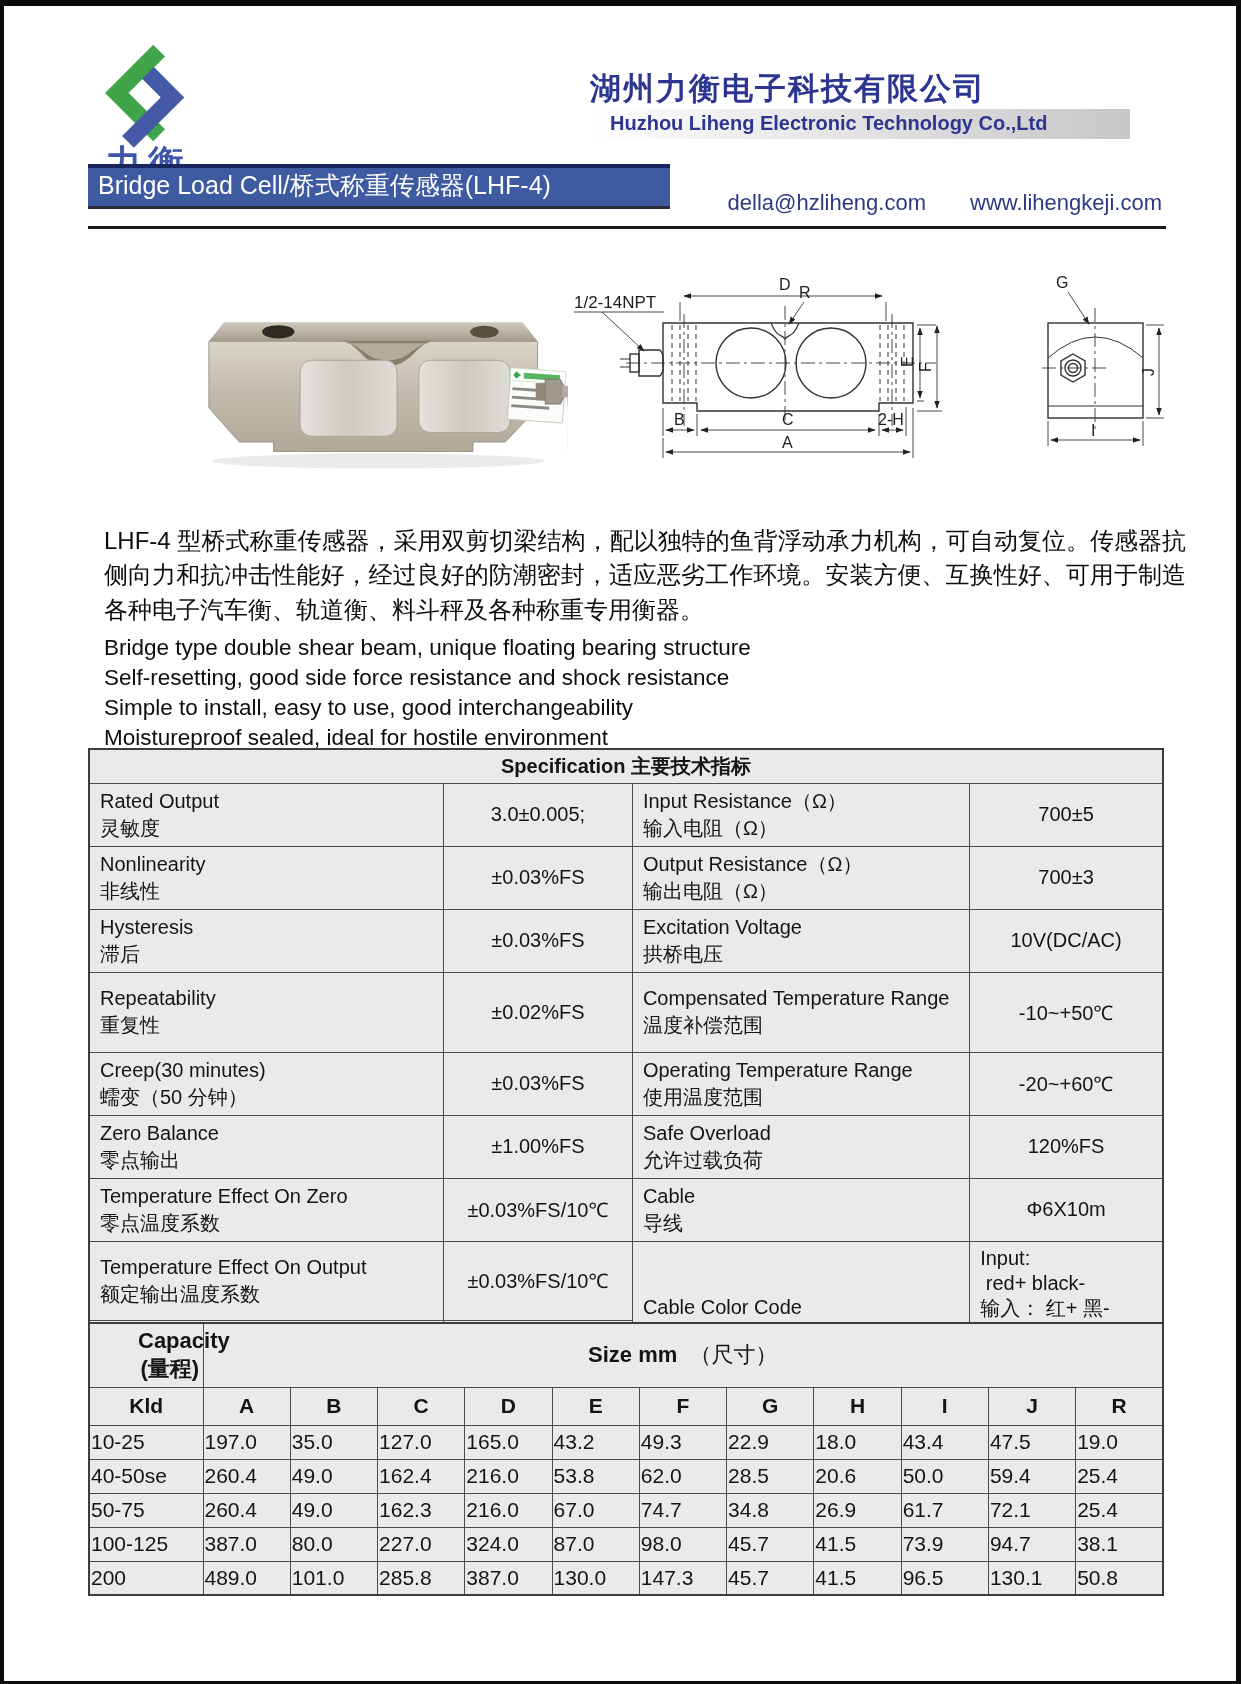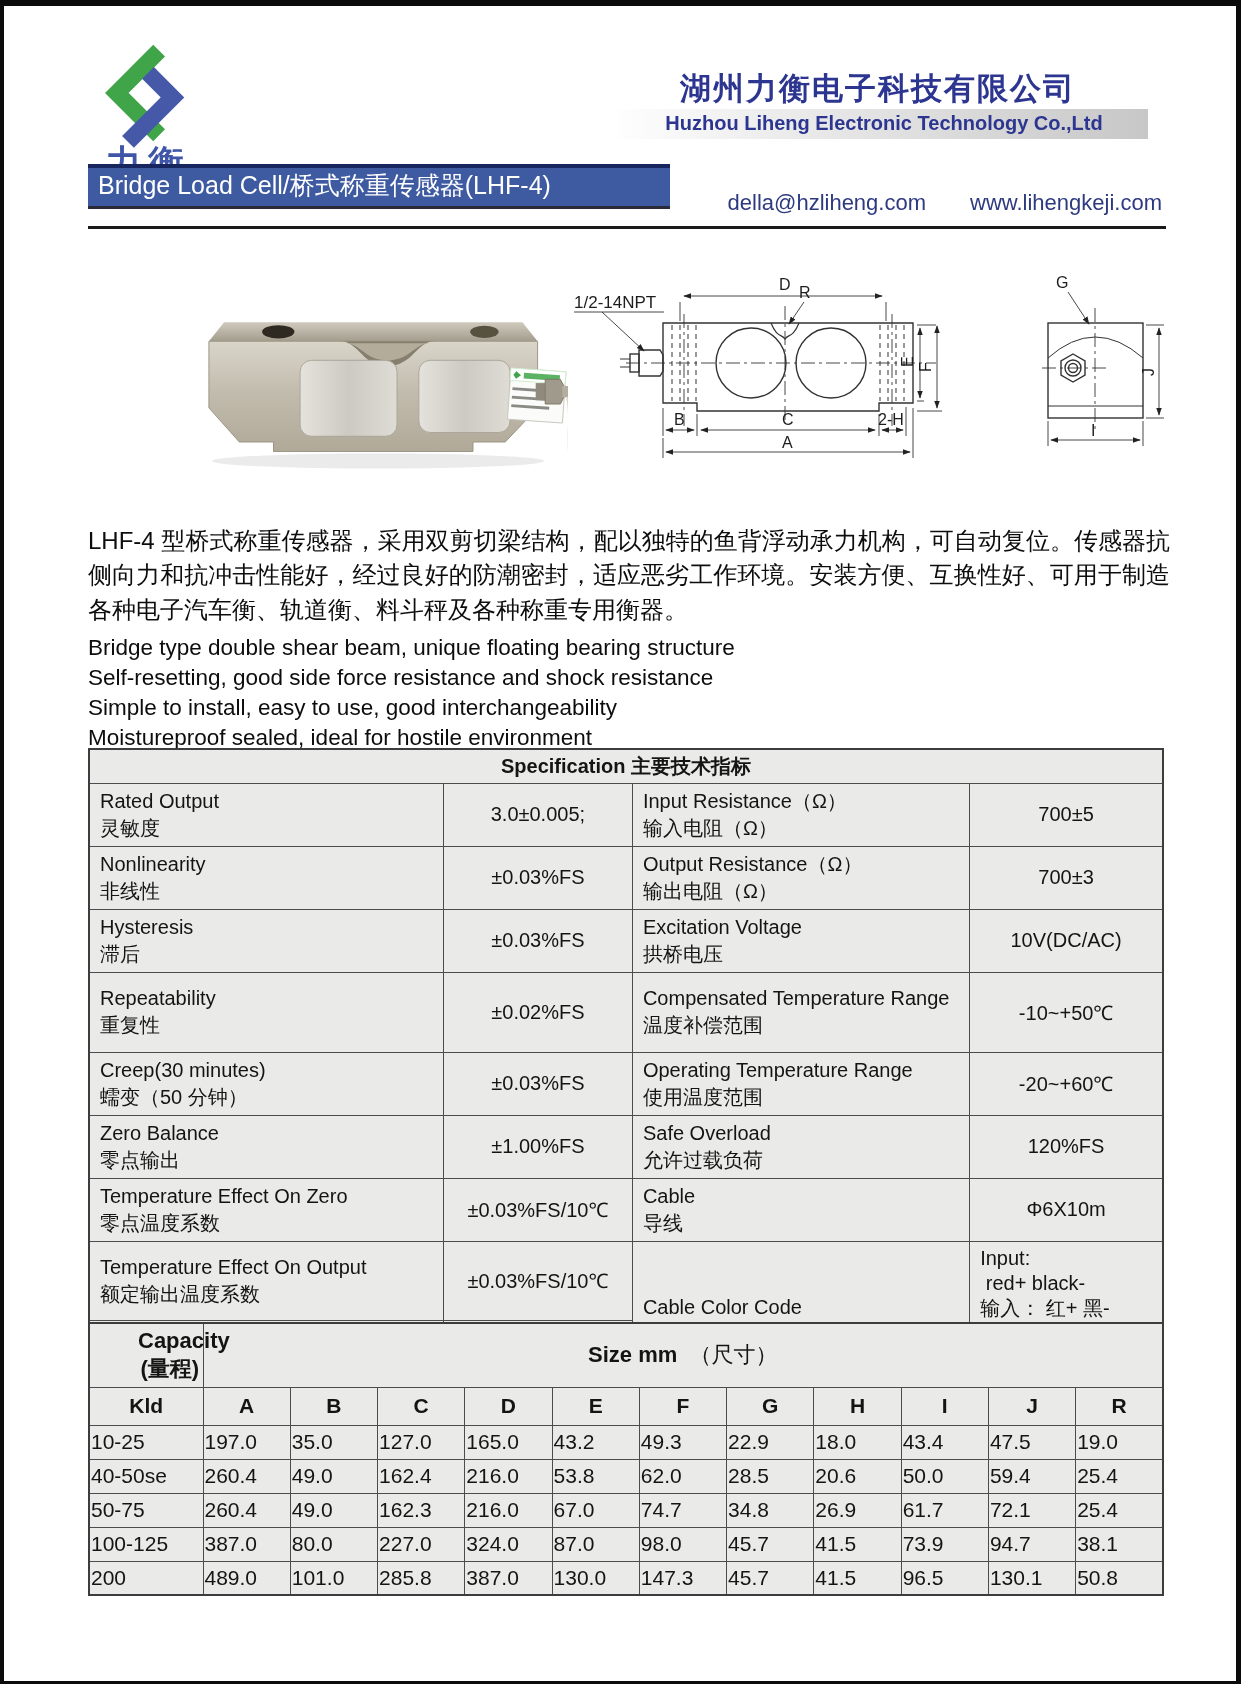--- a/index.html
+++ b/index.html
@@ -11,21 +11,21 @@
     border-top:6px solid #0b0b0b;
     border-left:4px solid #0b0b0b;
     border-right:5px solid #0b0b0b;
     border-bottom:3px solid #0b0b0b;
     font-family:"Liberation Sans", sans-serif;
     color:#111;
     overflow:hidden;
   }
   
   .logo-block{position:absolute;left:84px;top:38px;width:120px;text-align:center;}
-  .company-block{position:absolute;right:78px;top:66px;width:560px;text-align:center;}
+  .company-block{position:absolute;right:86px;top:66px;width:560px;text-align:left;}
   .company-zh{font-size:31px;font-weight:bold;color:#2c3590;letter-spacing:2px;line-height:1.1;}
   .company-en-bar{
     margin-top:3px;
     background:linear-gradient(to right,#ffffff 0%,#ededed 30%,#c7c7c7 100%);
     padding:3px 8px 4px 20px;
     display:inline-block;width:540px;box-sizing:border-box;
   }
   .company-en{font-size:20px;font-weight:bold;color:#2c3590;}
   
   .title-row{
@@ -47,21 +47,21 @@
   .contact{
     margin-left:auto;display:flex;gap:44px;
     color:#2e3a80;font-size:22px;padding:0 4px 10px 0;
   }
   .contact span{cursor:pointer;}
   
   .images-row{position:absolute;left:84px;top:262px;width:1078px;height:230px;display:flex;}
   .photo-wrap{margin-left:100px;}
   .draw-wrap{margin-left:auto;}
   
-  .desc{position:absolute;left:84px;top:518px;width:1082px;}
+  .desc{position:absolute;left:100px;top:518px;width:1082px;}
   .desc-zh{font-size:24px;line-height:1.43;color:#0d0d0d;text-align:justify;}
   .desc-en{font-size:22.5px;line-height:1.34;color:#0d0d0d;margin-top:6px;}
   .desc-en .last{margin-top:8px;}
   
   table{border-collapse:collapse;table-layout:fixed;}
   .spec{position:absolute;left:84px;top:742px;width:1076px;}
   .spec td,.spec th,.size td,.size th{
     border:1px solid #4c4c4c;
     background:#eaeae8;
     font-size:20px;

